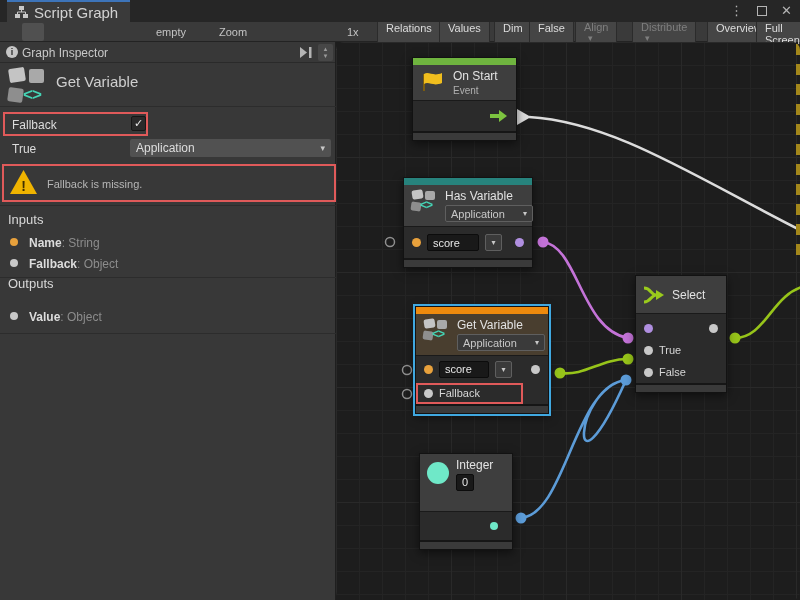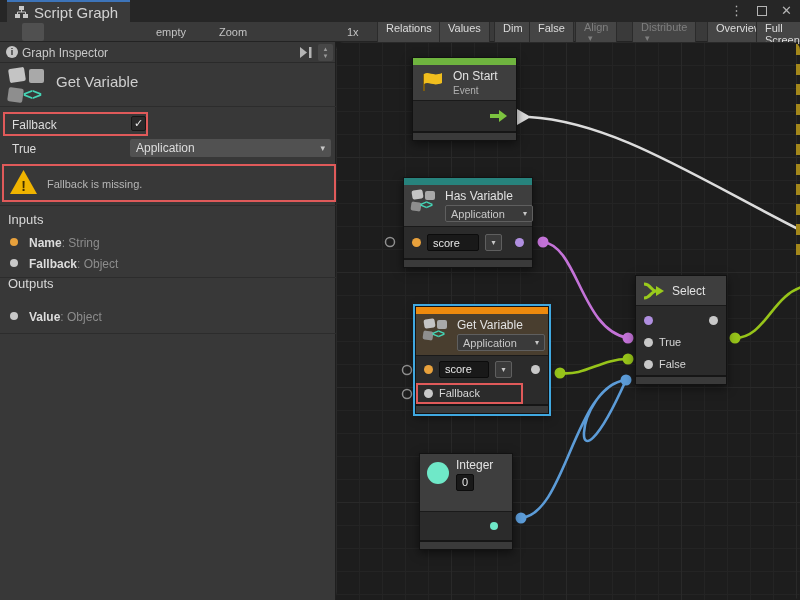--- a/index.html
+++ b/index.html
@@ -302,21 +302,21 @@
       </div>
       <div class="prow" style="height:22px">
         <div class="dot c-gray"></div>
         <span class="plabel">Fallback</span>
       </div>
       <div class="nfoot"></div>
     </div>
     <div class="redbox" style="left:80px;top:341px;width:107px;height:21px"></div>
 
     <div class="node" style="left:299px;top:233px;width:92px">
-      <div class="nhead" style="height:30px">
+      <div class="nhead" style="height:38px">
         <svg width="22" height="20" viewBox="0 0 22 20">
           <path d="M1,3 C8,3 8,10 13,10 M1,17 C8,17 8,10 13,10" stroke="#9acb1c" stroke-width="3" fill="none"></path>
           <polygon points="13,5 21,10 13,15" fill="#9acb1c"></polygon>
         </svg>
         <div class="ttl">Select</div>
       </div>
       <div style="padding-top:3px">
         <div class="prow" style="height:22px">
           <div class="dot c-purple"></div>
           <div class="dot c-gray" style="margin-left:auto"></div>

